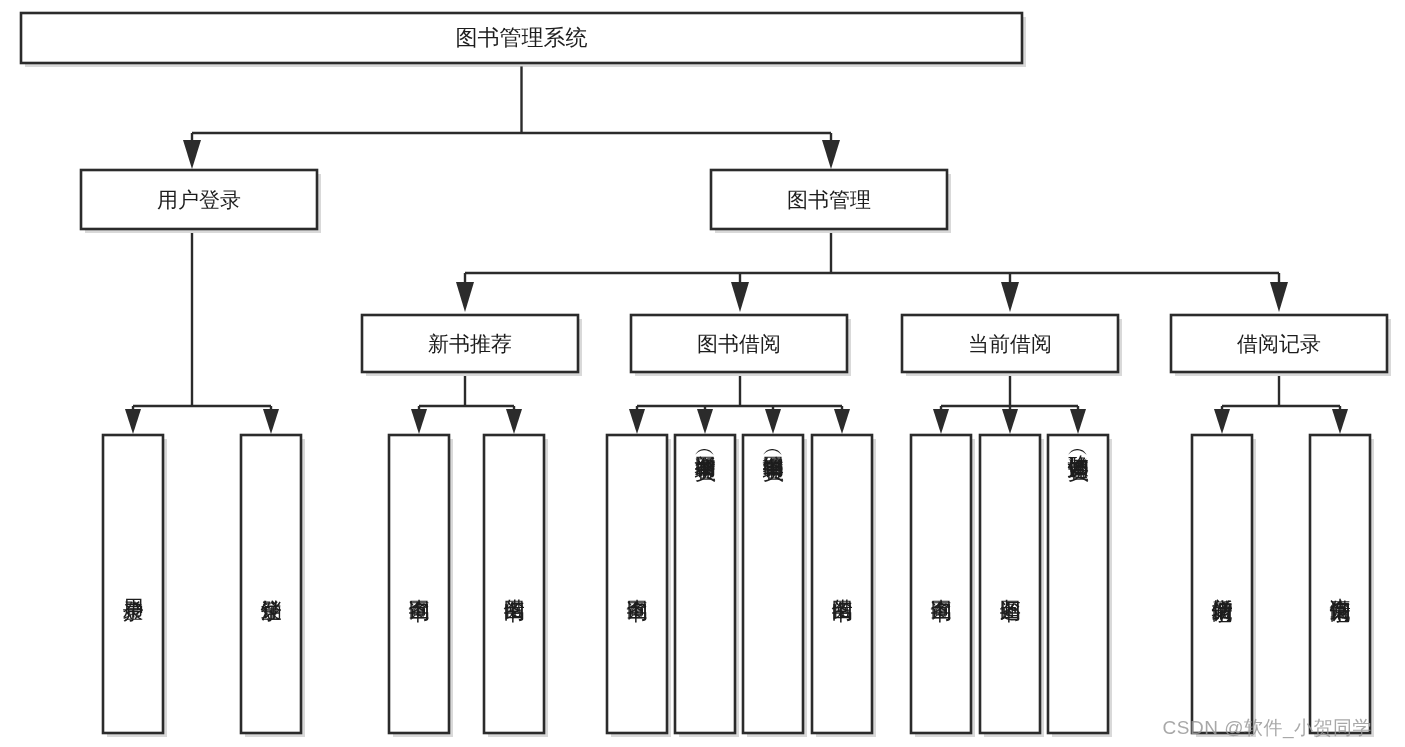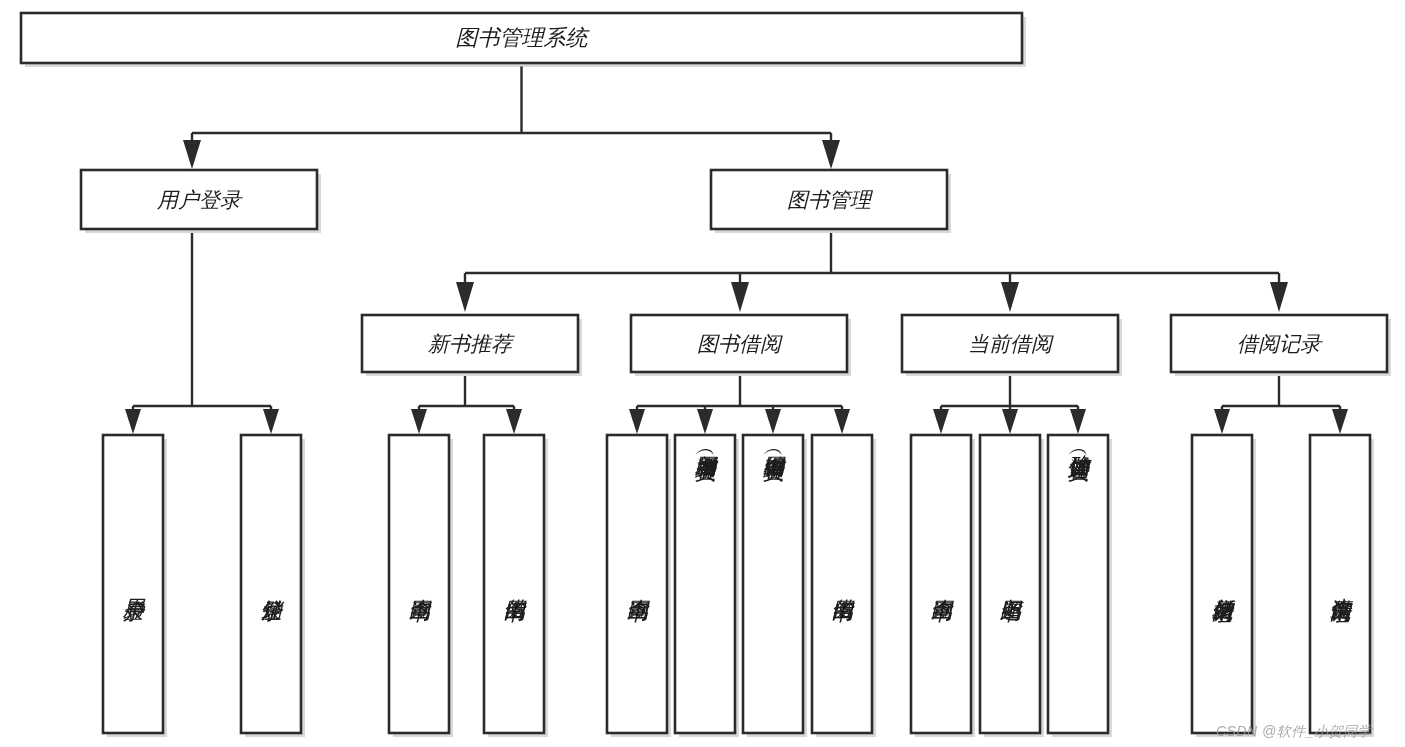--- a/index.html
+++ b/index.html
@@ -13,21 +13,20 @@
     height: 747px;
     font-family: "Liberation Sans", "DejaVu Sans", sans-serif;
     overflow: hidden;
     position: relative;
   }
   #diagram-root {
     position: relative;
     width: 1382px;
     height: 747px;
     background: #ffffff;
-    font-style: italic;
   }
   svg.diagram-canvas {
     position: absolute;
     left: 0;
     top: 0;
     width: 1405px;
     height: 747px;
   }
   .node-box {
     fill: #ffffff;
@@ -80,21 +79,21 @@
     text-orientation: upright;
     letter-spacing: 1px;
     white-space: nowrap;
     text-align: center;
   }
   .watermark {
     position: absolute;
     right: 10px;
     bottom: 6px;
     font-family: "Liberation Sans", "DejaVu Sans", sans-serif;
-    font-size: 14px;
+    font-size: 19px;
     color: #9a9a9a;
     opacity: 0.85;
     letter-spacing: 0.5px;
     user-select: none;
   }
 </style>
 </head>
 <body>
 
 <div id="diagram-root">

